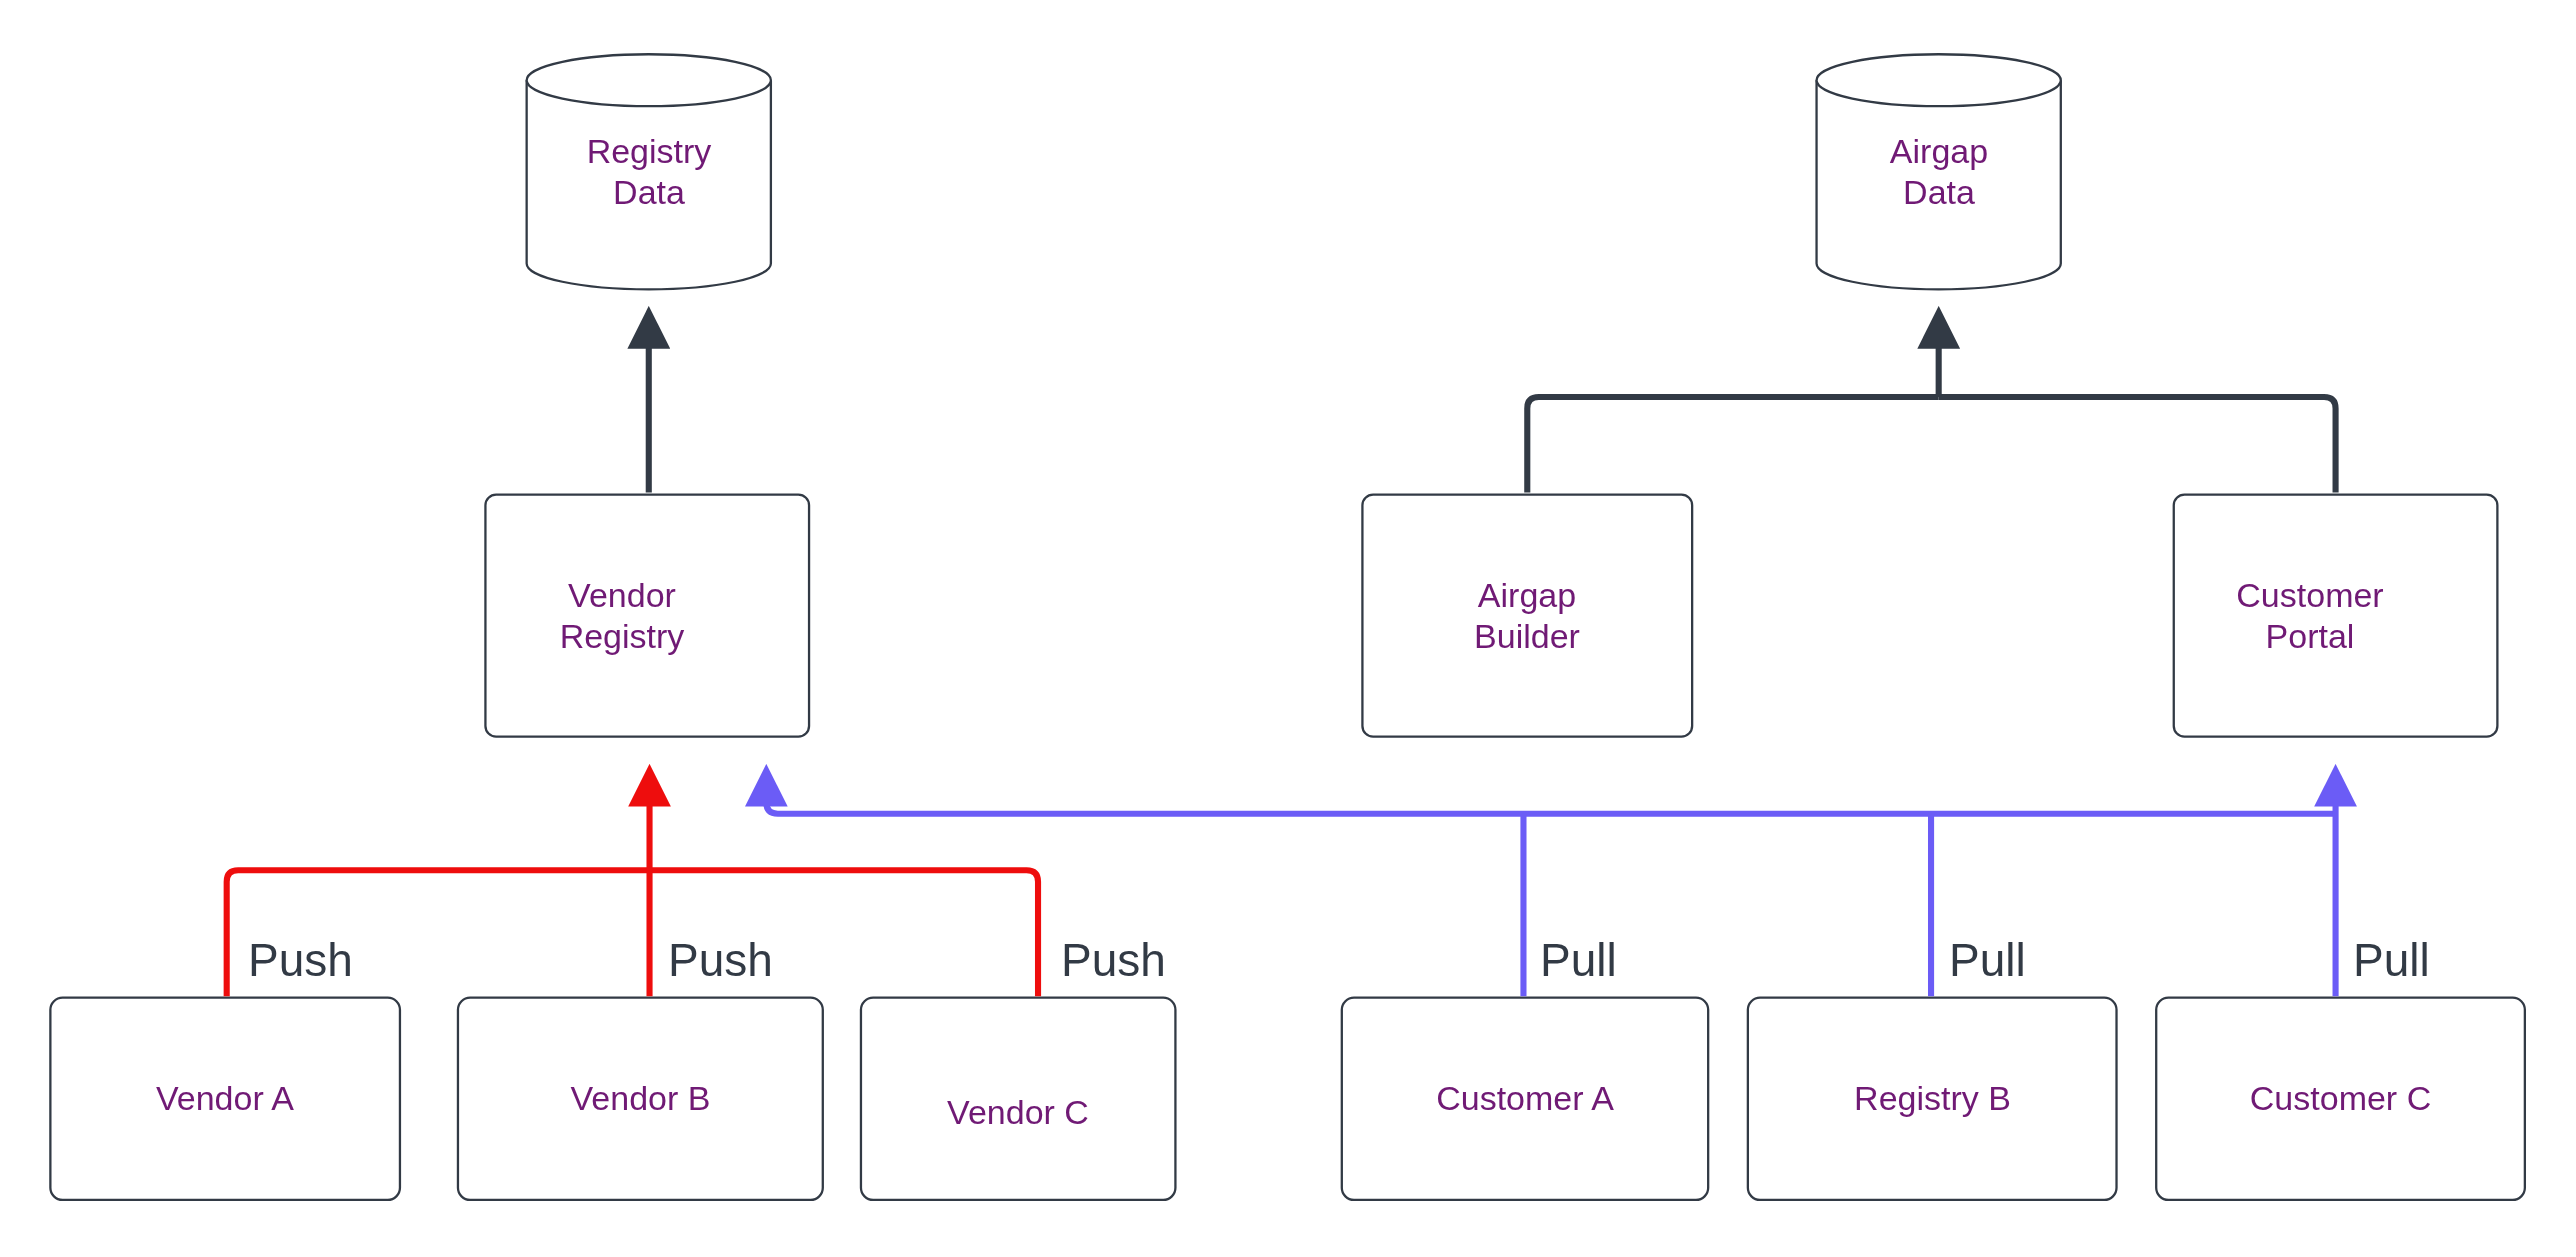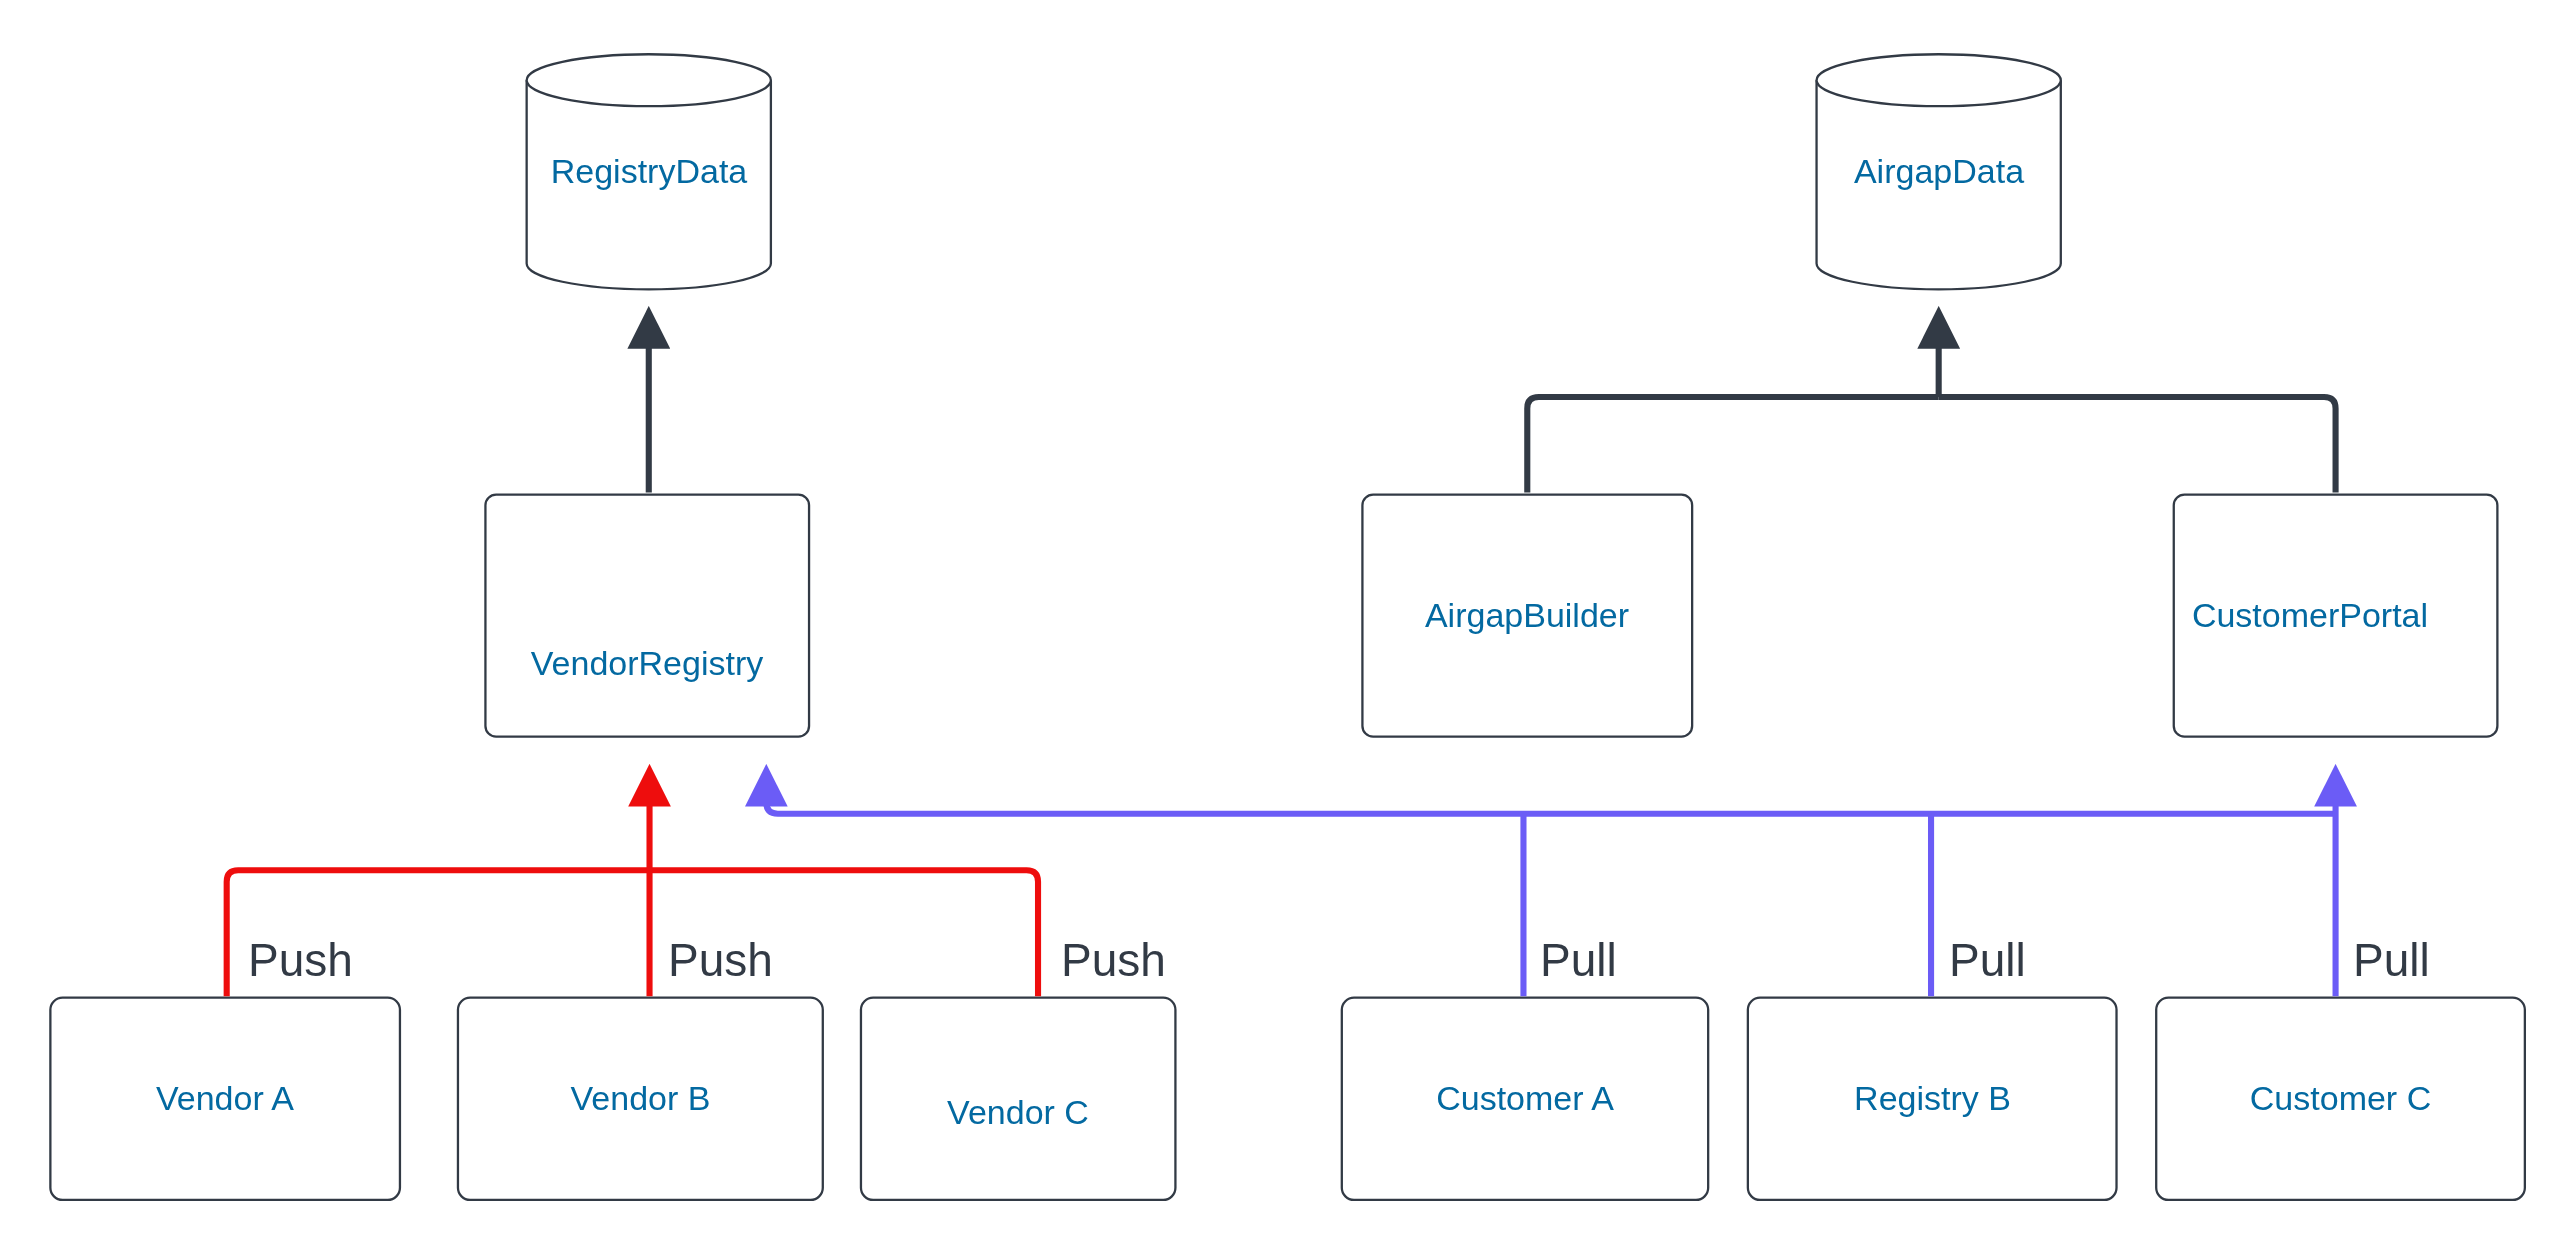--- a/index.html
+++ b/index.html
@@ -23,25 +23,25 @@
   #diagram-svg {
     position: absolute;
     top: 0;
     left: 0;
     width: 2576px;
     height: 1258px;
   }
   .node-label {
     position: absolute;
     display: flex;
-    flex-direction: row;
+    flex-direction: column;
     align-items: center;
     justify-content: center;
     text-align: center;
-    color: #0369a1;
+    color: #701a75;
     font-size: 34px;
     line-height: 1.22;
     font-family: "Liberation Sans", sans-serif;
     pointer-events: none;
     white-space: pre;
   }
   .edge-label {
     position: absolute;
     color: #323a45;
     font-size: 46px;
@@ -120,21 +120,21 @@
   <div class="node-label" style="left:527px; top:107px; width:244px; height:130px;">
     <span>Registry</span>
     <span>Data</span>
   </div>
 
   <div class="node-label" style="left:1817px; top:107px; width:244px; height:130px;">
     <span>Airgap</span>
     <span>Data</span>
   </div>
 
-  <div class="node-label" style="left:485px; top:495px; width:324px; height:242px;margin-top:48px;">
+  <div class="node-label" style="left:460px; top:495px; width:324px; height:242px;">
     <span>Vendor</span>
     <span>Registry</span>
   </div>
 
   <div class="node-label" style="left:1362px; top:495px; width:330px; height:242px;">
     <span>Airgap</span>
     <span>Builder</span>
   </div>
 
   <div class="node-label" style="left:2174px; top:495px; width:272px; height:242px;">

